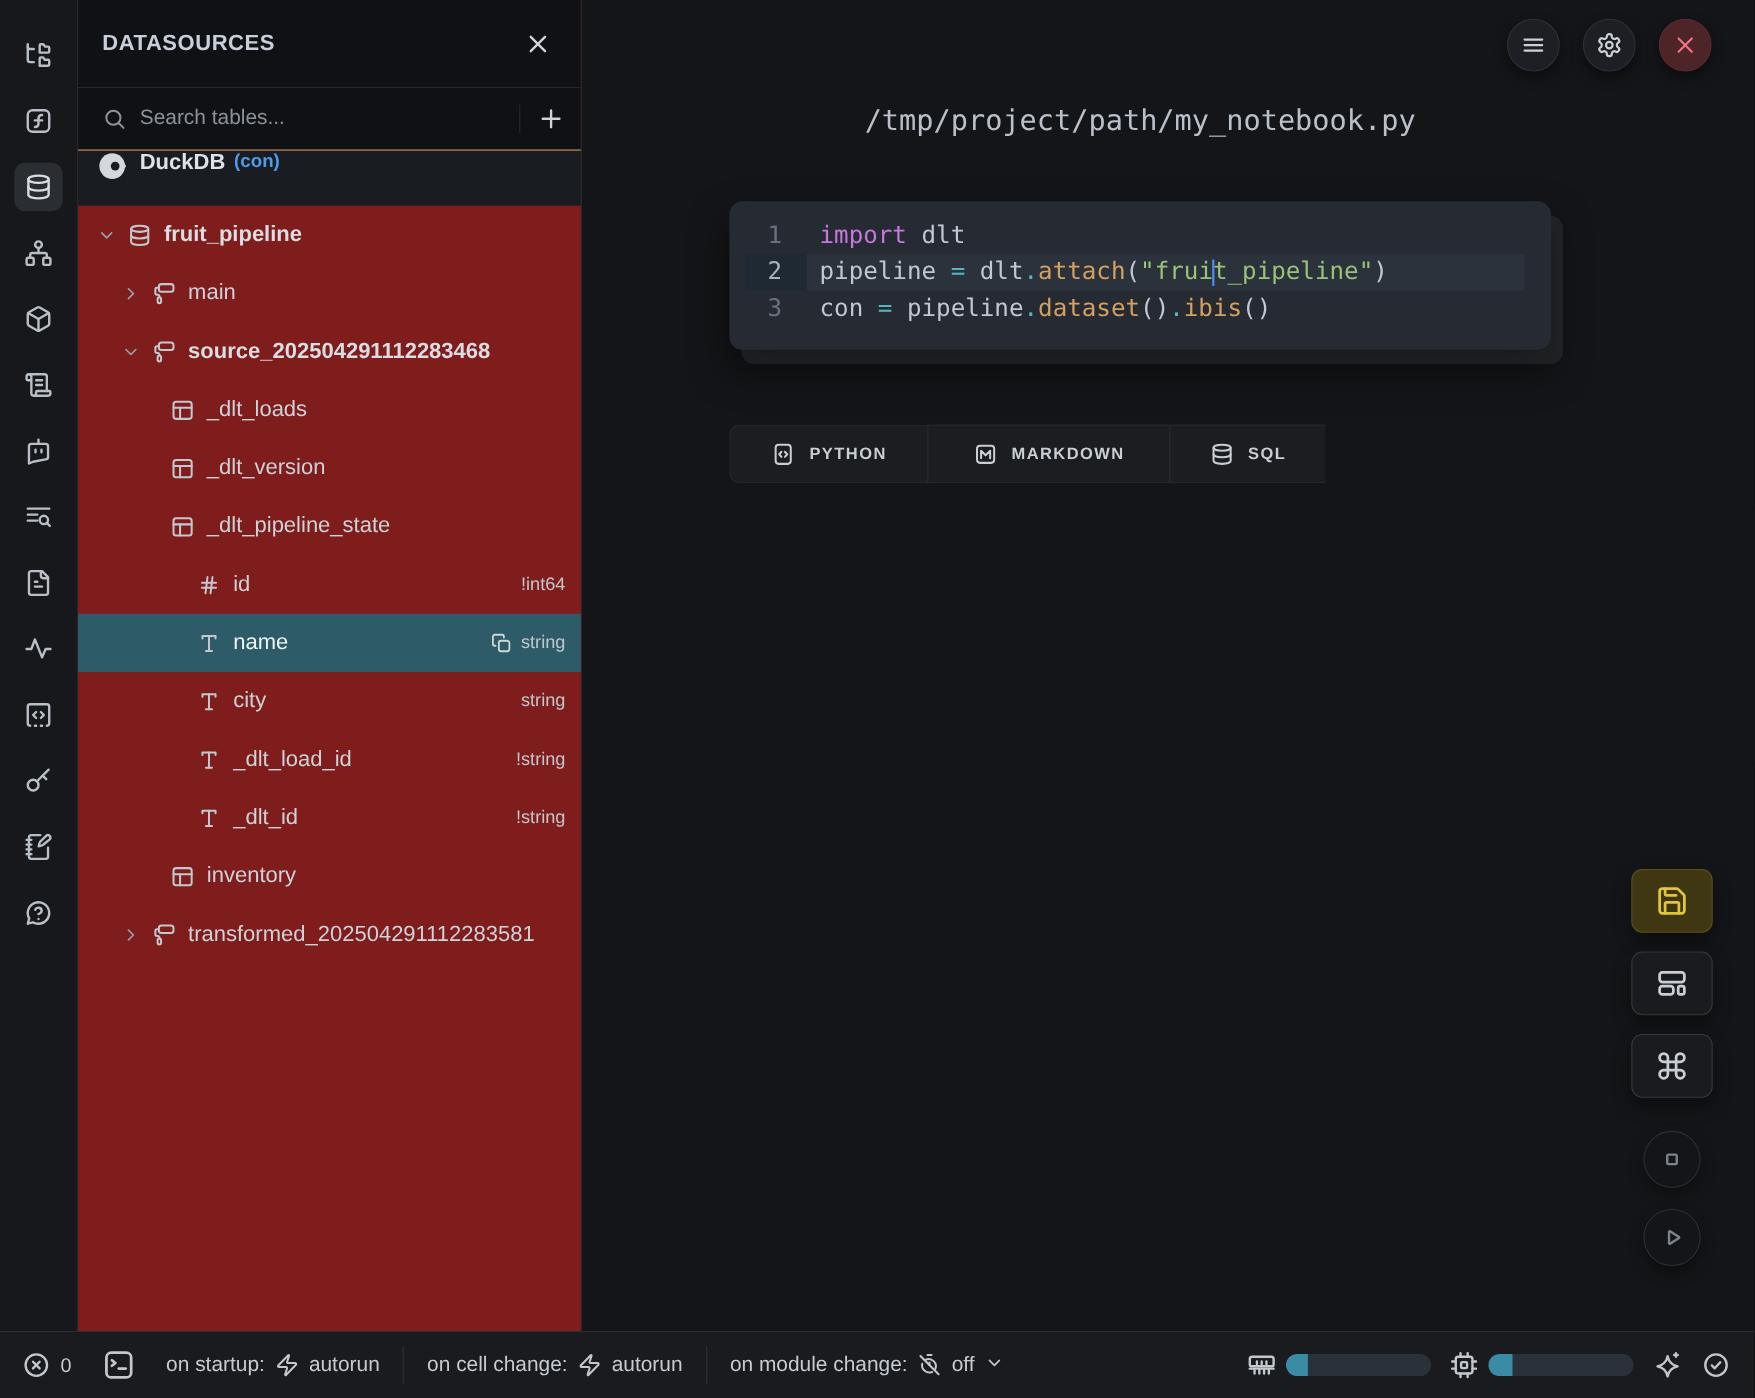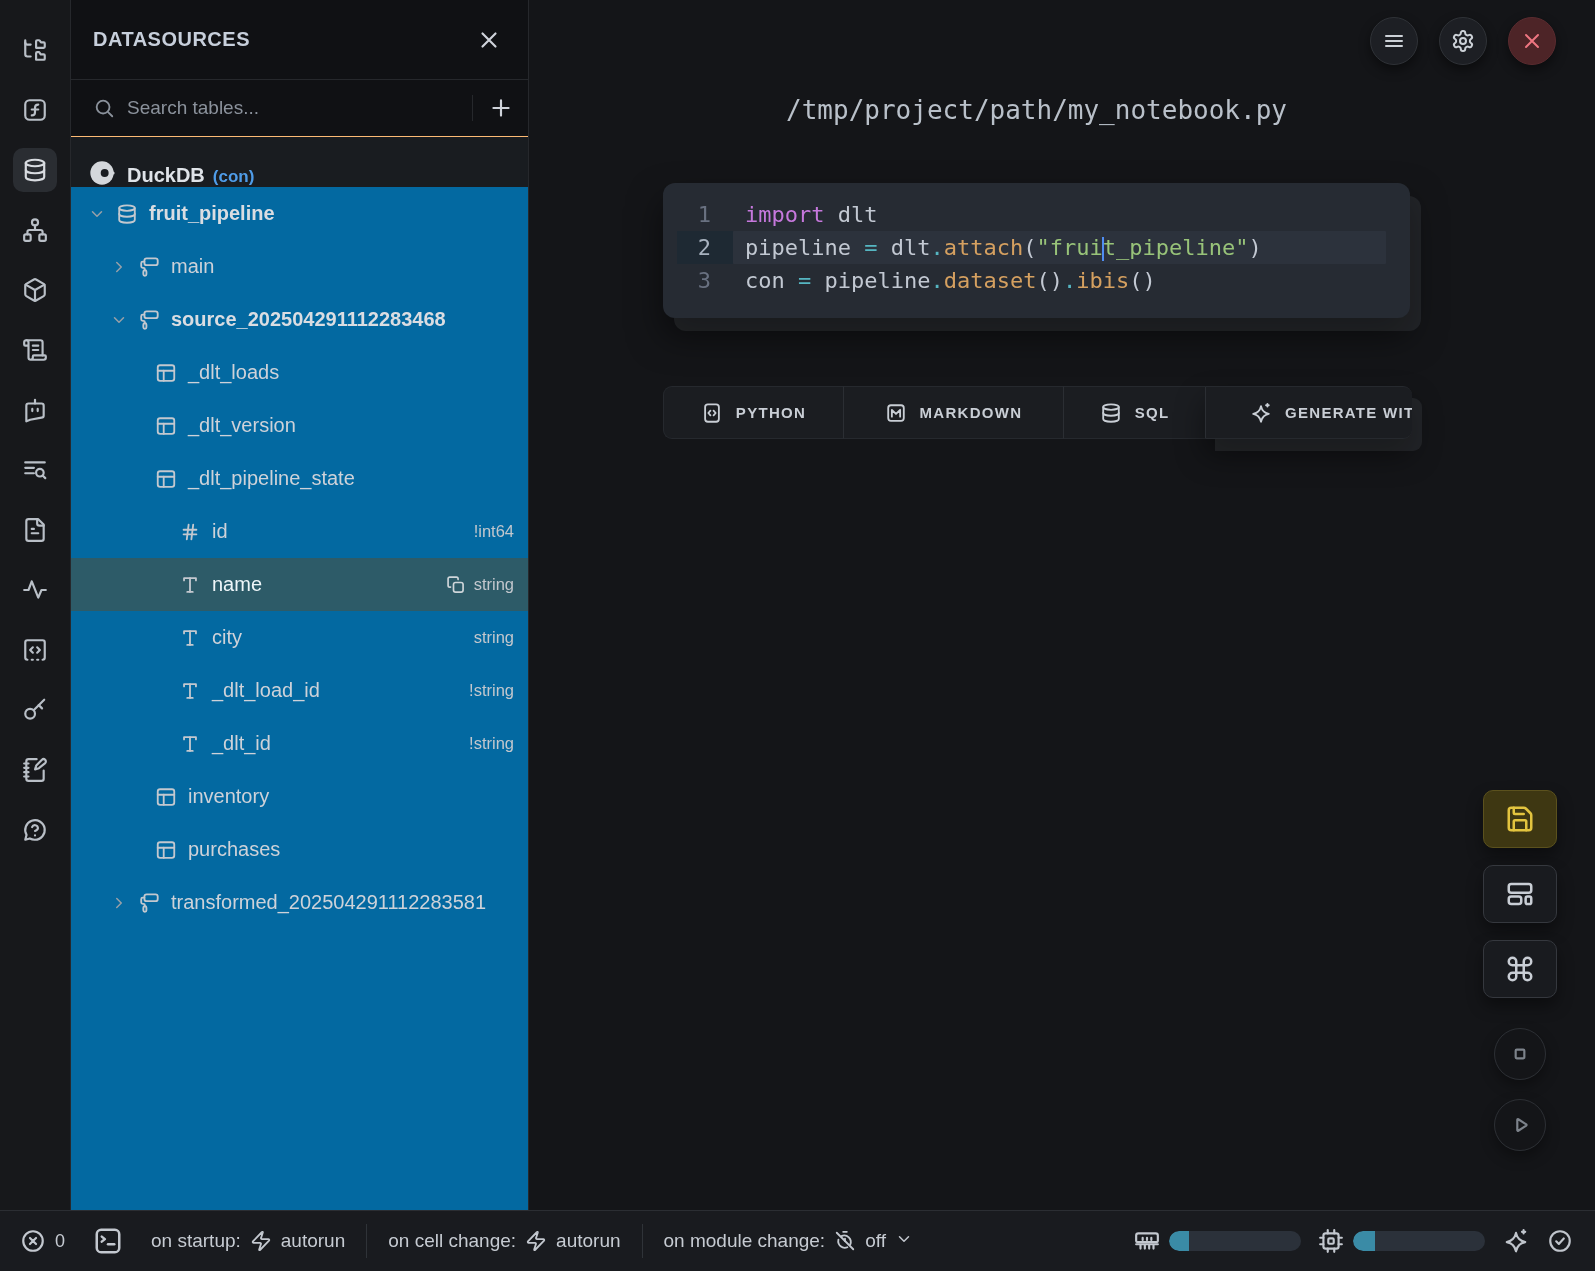--- a/index.html
+++ b/index.html
@@ -9,34 +9,34 @@
 
   
   .rail { position:absolute; left:0; top:0; bottom:61px; width:71px; background:#17181b;
           border-right:1px solid #26282c; display:flex; flex-direction:column; align-items:center; padding-top:28px; }
   .rail-item { width:44px; height:44px; border-radius:10px; display:flex; align-items:center; justify-content:center;
                margin-bottom:16px; color:#b9bfc7; cursor:pointer; flex:none; }
   .rail-item.active { background:#2a2d32; color:#d9dce1; }
   .rail-item .ic { width:26px; height:26px; }
 
   
-  .panel { position:absolute; left:71px; top:0; bottom:61px; width:458px; background:#0369a1; border-right:1px solid #26282c; }
+  .panel { position:absolute; left:71px; top:0; bottom:61px; width:458px; background:#7f1d1d; border-right:1px solid #26282c; }
   .panel-header { height:80px; background:#101114; border-bottom:1px solid #26282c; display:flex; align-items:center; padding:0 26px 0 22px; }
   .panel-title { font-size:20px; font-weight:bold; letter-spacing:.5px; color:#c7cfdb; flex:1; }
   .panel-close { width:26px; height:26px; color:#cfd3da; cursor:pointer; }
   .search-row { height:57px; background:#101114; border-bottom:1px solid #fdba74; display:flex; align-items:center; }
   .search-box { flex:1; display:flex; align-items:center; padding-left:22px; }
   .search-box .ic { width:22px; height:22px; color:#8b929c; flex:none; }
   .search-box input { background:transparent; border:none; outline:none; color:#c6cbd2; font-size:19px;
                       font-family:"Liberation Sans",sans-serif; margin-left:12px; width:260px; }
   .search-box input::placeholder { color:#8b929c; }
   .add-btn { width:56px; border-left:1px solid #26282c; display:flex; align-items:center; justify-content:center; color:#cfd3da; cursor:pointer; }
   .add-btn .ic { width:26px; height:26px; }
 
-  .conn-row { height:50px; display:flex; align-items:flex-end; padding-left:17px; background:#191c20; cursor:pointer; }
+  .conn-row { height:50px; display:flex; align-items:flex-start; padding-left:17px; background:#191c20; cursor:pointer; }
   .conn-row .logo { width:28px; height:28px; flex:none; }
   .conn-label { font-size:20px; font-weight:bold; color:#dfe3e8; margin-left:11px; }
   .conn-alias { font-size:17px; font-weight:bold; color:#4f9ce8; margin-left:8px; }
 
   .tree-row { height:53px; display:flex; align-items:center; cursor:pointer; }
   .tree-row.lvl0 { padding-left:17px; }
   .tree-row.lvl1 { padding-left:39px; }
   .tree-row.lvl2 { padding-left:84px; }
   .tree-row.lvl3 { padding-left:108px; }
   .tree-row.selected { background:#2d5b68; }
@@ -448,30 +448,20 @@
         <div class="tree-row lvl2">
           <span class="t-icon ic">
             <svg viewBox="0 0 24 24" fill="none" stroke="currentColor" stroke-width="2" stroke-linecap="round" stroke-linejoin="round">
               <rect x="3" y="3.5" width="18" height="17" rx="2.5"></rect>
               <path d="M3 9.5h18"></path>
               <path d="M9.5 9.5v11"></path>
             </svg>
           </span>
           <span class="label">inventory</span>
         </div>
-        <div class="tree-row lvl2">
-          <span class="t-icon ic">
-            <svg viewBox="0 0 24 24" fill="none" stroke="currentColor" stroke-width="2" stroke-linecap="round" stroke-linejoin="round">
-              <rect x="3" y="3.5" width="18" height="17" rx="2.5"></rect>
-              <path d="M3 9.5h18"></path>
-              <path d="M9.5 9.5v11"></path>
-            </svg>
-          </span>
-          <span class="label">purchases</span>
-        </div>
         <div class="tree-row lvl1">
           <span class="chev">
             <span class="ic">
               <svg viewBox="0 0 24 24" fill="none" stroke="currentColor" stroke-width="2" stroke-linecap="round" stroke-linejoin="round">
                 <path d="m9 6 6 6-6 6"></path>
               </svg>
             </span>
           </span>
           <span class="t-icon ic">
             <svg viewBox="0 0 24 24" fill="none" stroke="currentColor" stroke-width="2" stroke-linecap="round" stroke-linejoin="round">
@@ -523,29 +513,20 @@
       </div>
       <div class="action-btn" style="width: 142px;">
         <span class="ic">
           <svg viewBox="0 0 24 24" fill="none" stroke="currentColor" stroke-width="2" stroke-linecap="round" stroke-linejoin="round">
             <ellipse cx="12" cy="5.5" rx="8.5" ry="3"></ellipse>
             <path d="M3.5 5.5v13c0 1.7 3.8 3 8.5 3s8.5-1.3 8.5-3v-13"></path>
             <path d="M3.5 12c0 1.7 3.8 3 8.5 3s8.5-1.3 8.5-3"></path>
           </svg>
         </span>
         <span>SQL</span>
-      </div>
-      <div class="action-btn primary" style="width: 207px;">
-        <span class="ic">
-          <svg viewBox="0 0 24 24" fill="none" stroke="currentColor" stroke-width="2" stroke-linecap="round" stroke-linejoin="round">
-            <path d="M12 4.5c.6 2.8 1.7 4.6 2.9 5.7 1.1 1.2 2.9 2.2 5.6 2.8-2.7.6-4.5 1.6-5.6 2.8-1.2 1.1-2.3 2.9-2.9 5.7-.6-2.8-1.7-4.6-2.9-5.7-1.1-1.2-2.9-2.2-5.6-2.8 2.7-.6 4.5-1.6 5.6-2.8 1.2-1.1 2.3-2.9 2.9-5.7Z"></path>
-            <path d="M19 2v3M17.5 3.5h3"></path>
-          </svg>
-        </span>
-        <span>GENERATE WIT</span>
       </div>
     </div>
 
   <div class="top-right" id="topright">
       <div class="circle-btn">
         <span class="ic">
           <svg viewBox="0 0 24 24" fill="none" stroke="currentColor" stroke-width="2" stroke-linecap="round" stroke-linejoin="round">
             <path d="M4 7h16M4 12h16M4 17h16"></path>
           </svg>
         </span>

